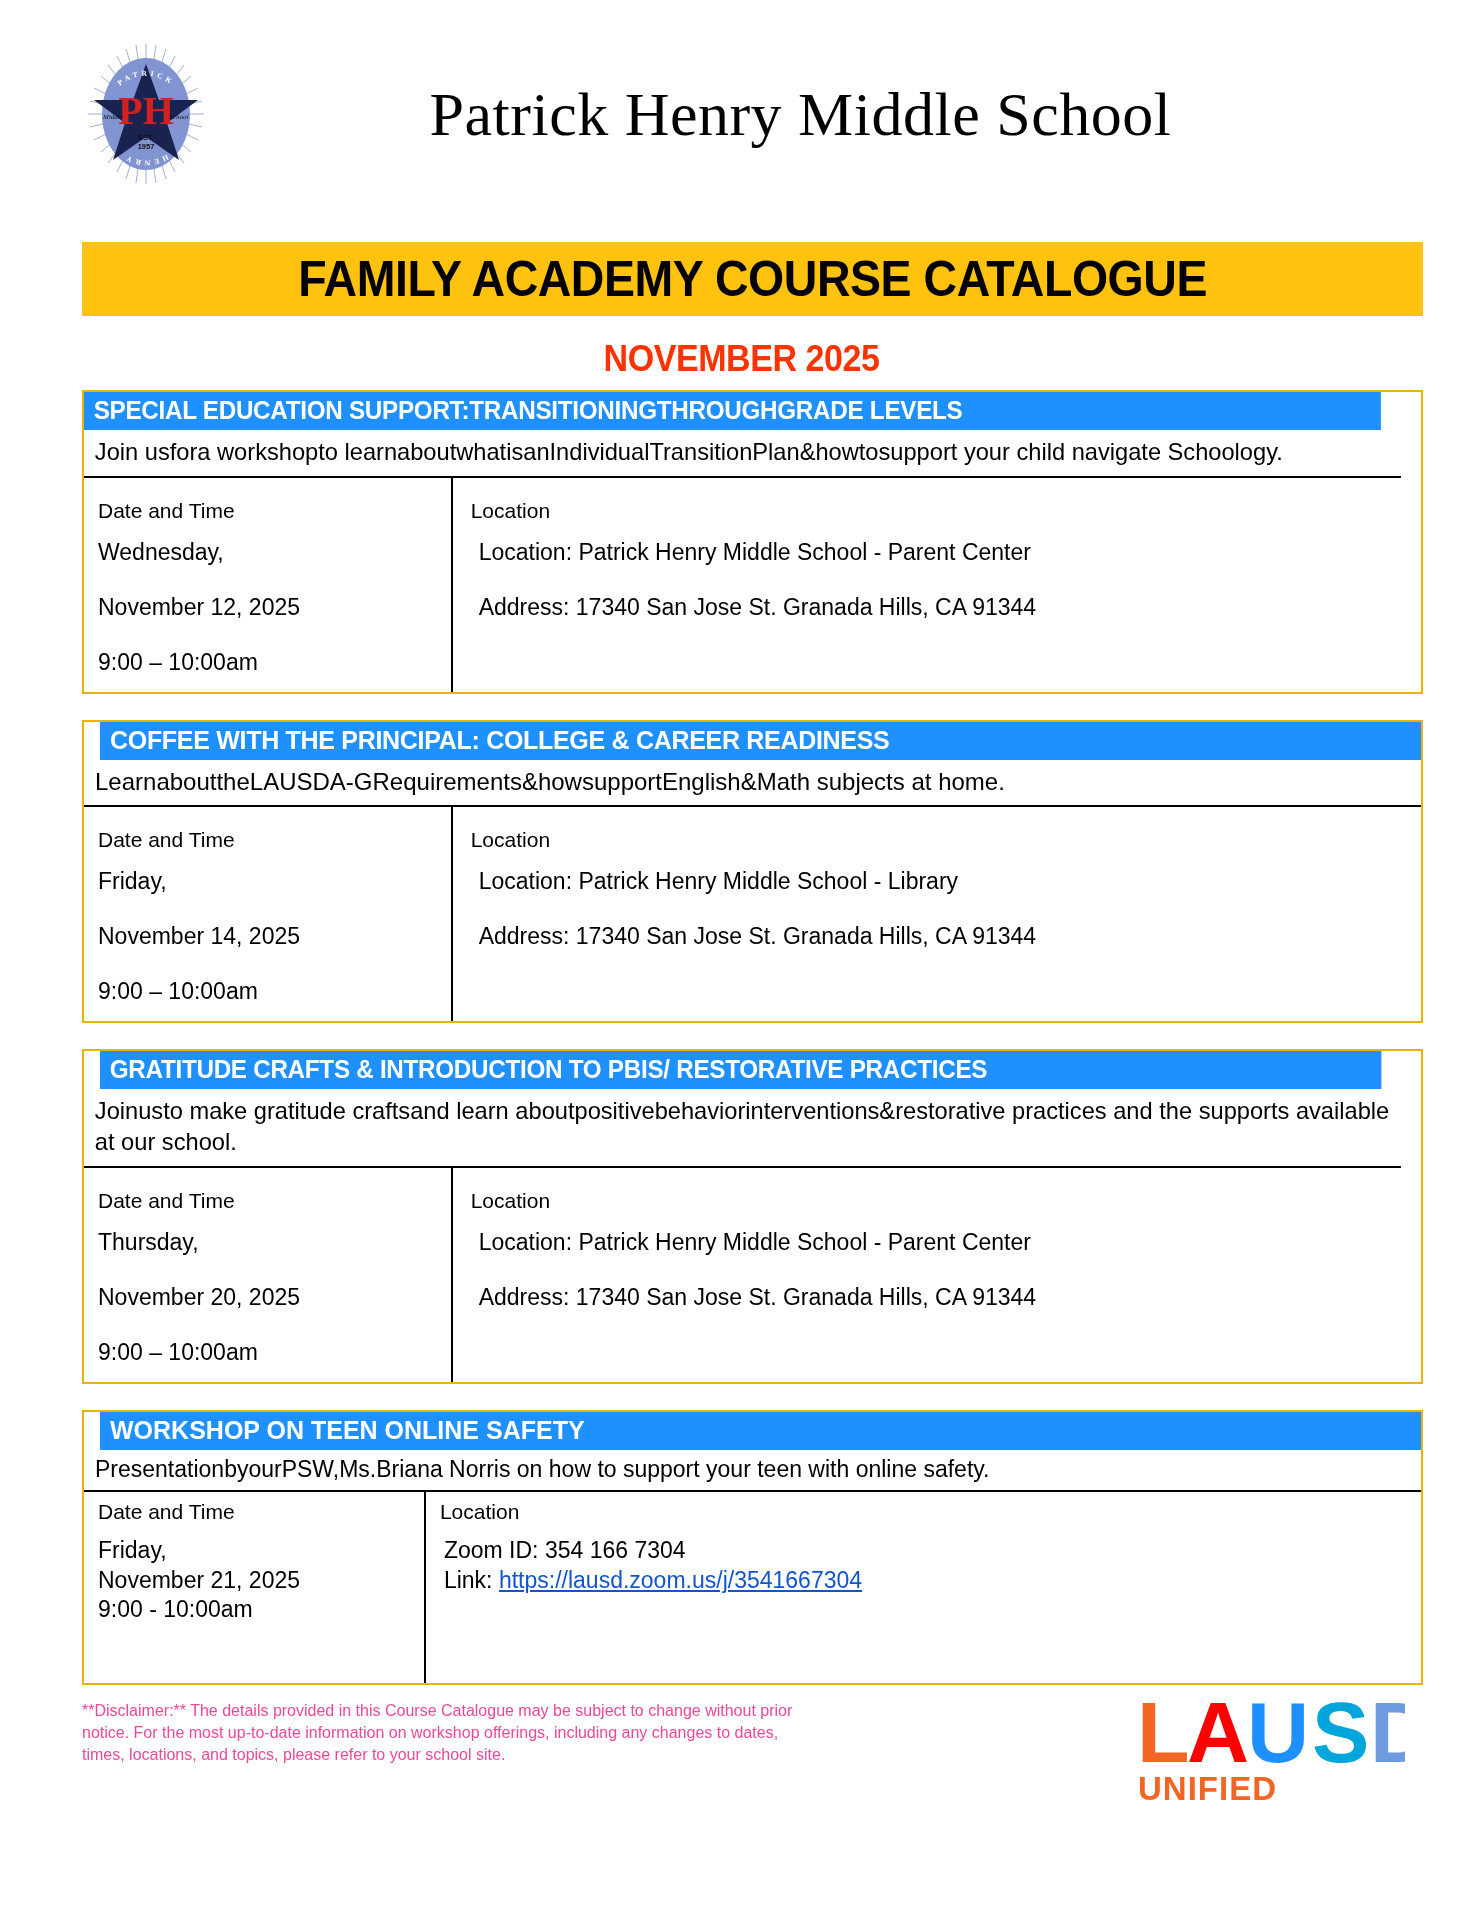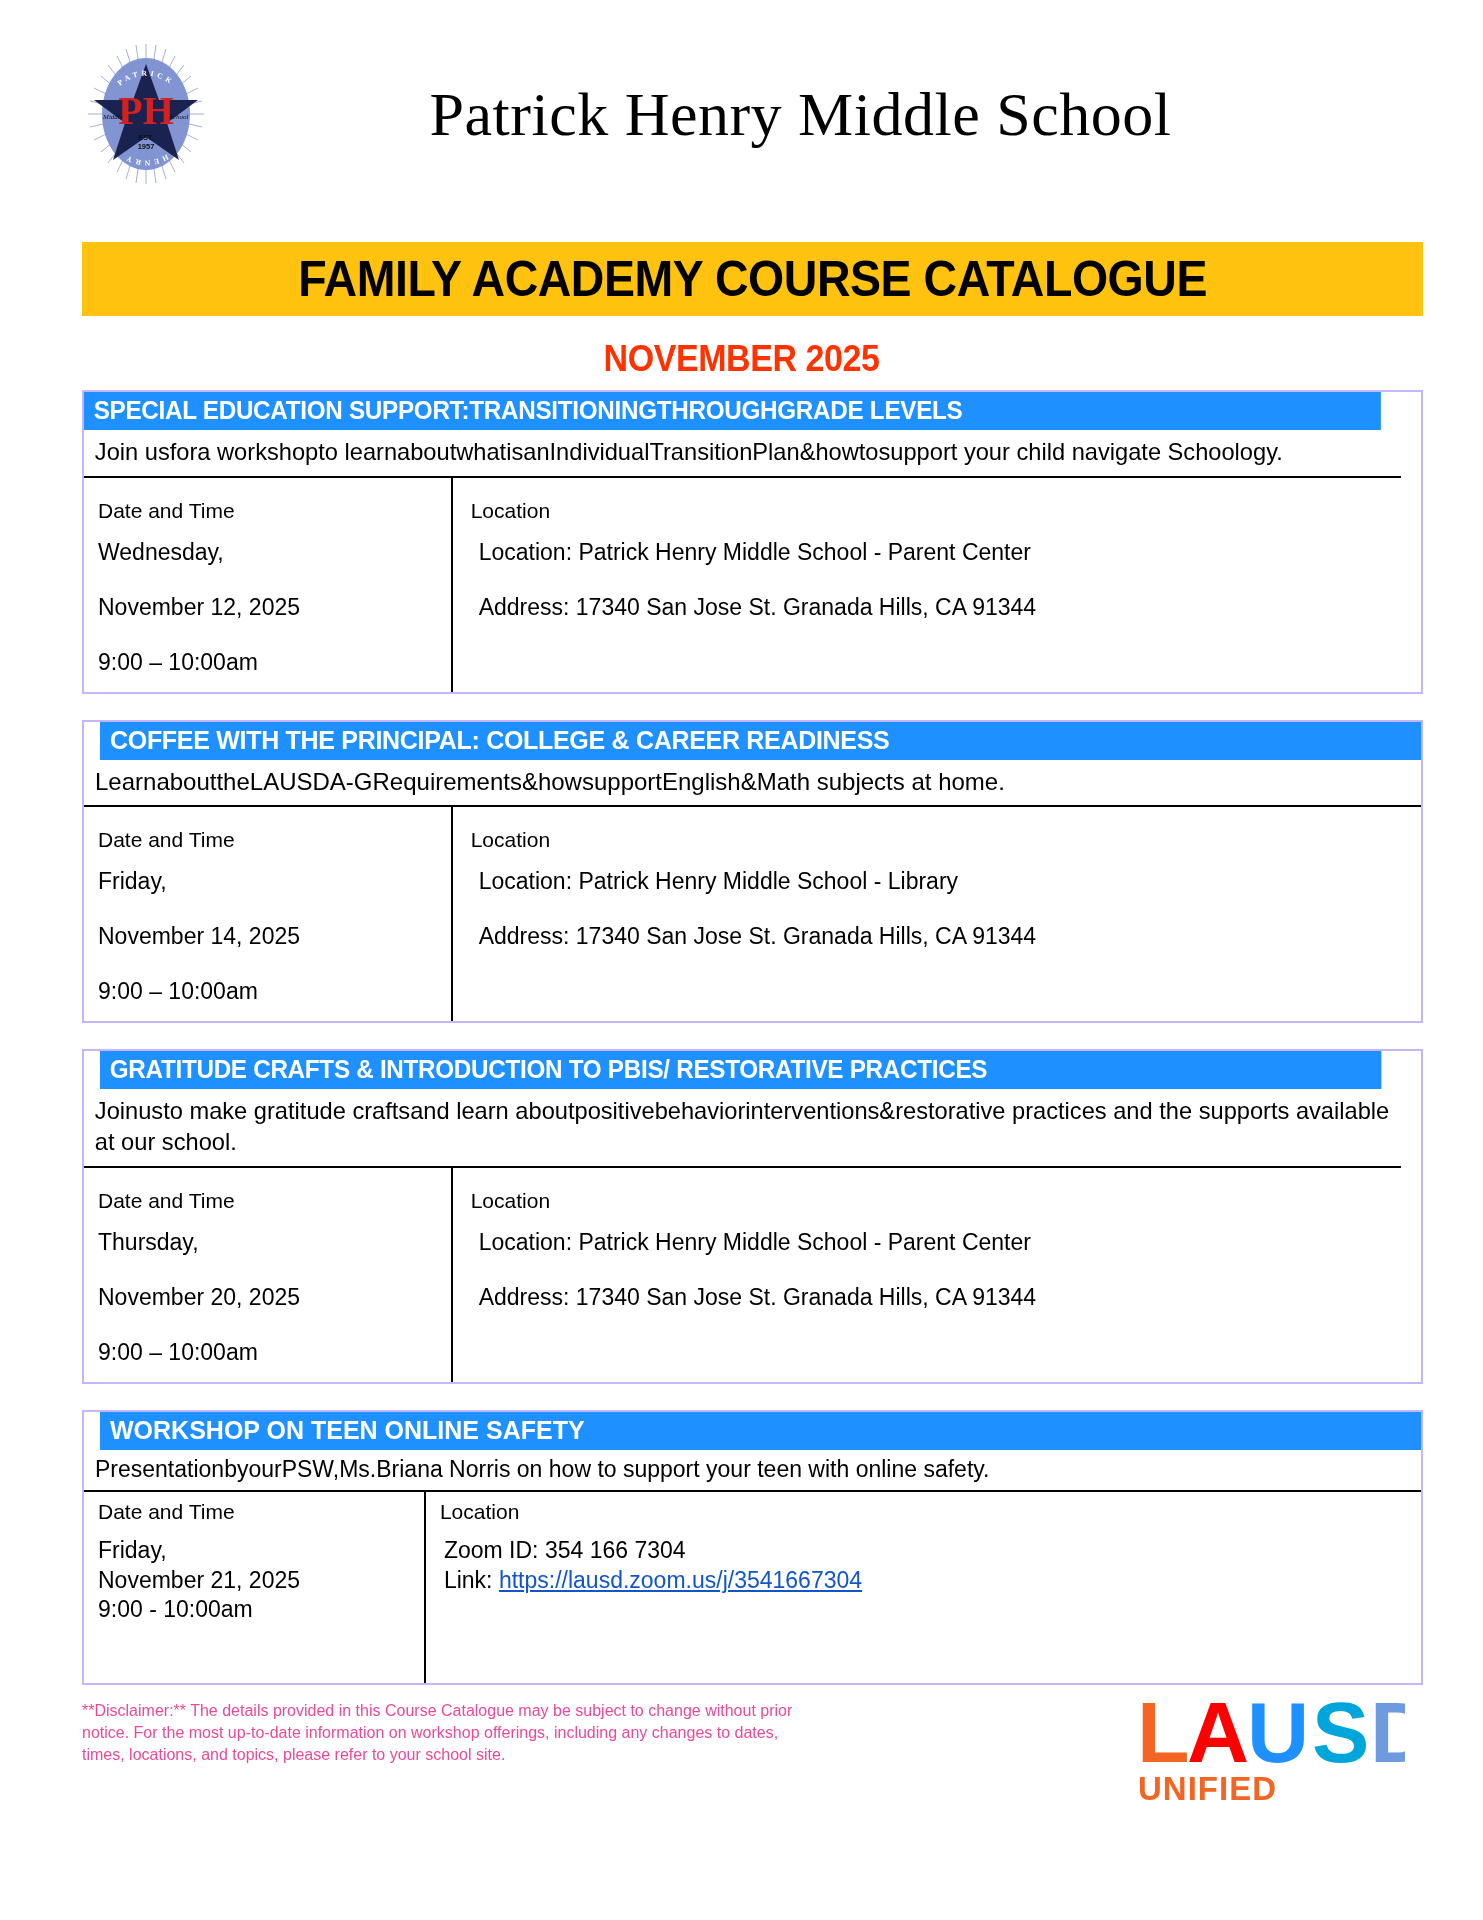--- a/index.html
+++ b/index.html
@@ -78,21 +78,21 @@
     margin: 22px 0 10px 0;
     transform: scaleX(0.92);
     letter-spacing: -0.5px;
   }
 
   
   .cards {
     margin: 0 60px 0 82px;
   }
   .card {
-    border: 2px solid #c4b5fd;
+    border: 2px solid #eab308;
     margin-bottom: 26px;
     background: #fff;
     box-sizing: border-box;
   }
 
   .card-header {
     background: #1E90FF;
     color: #ffffff;
     font-size: 25px;
     font-weight: bold;

